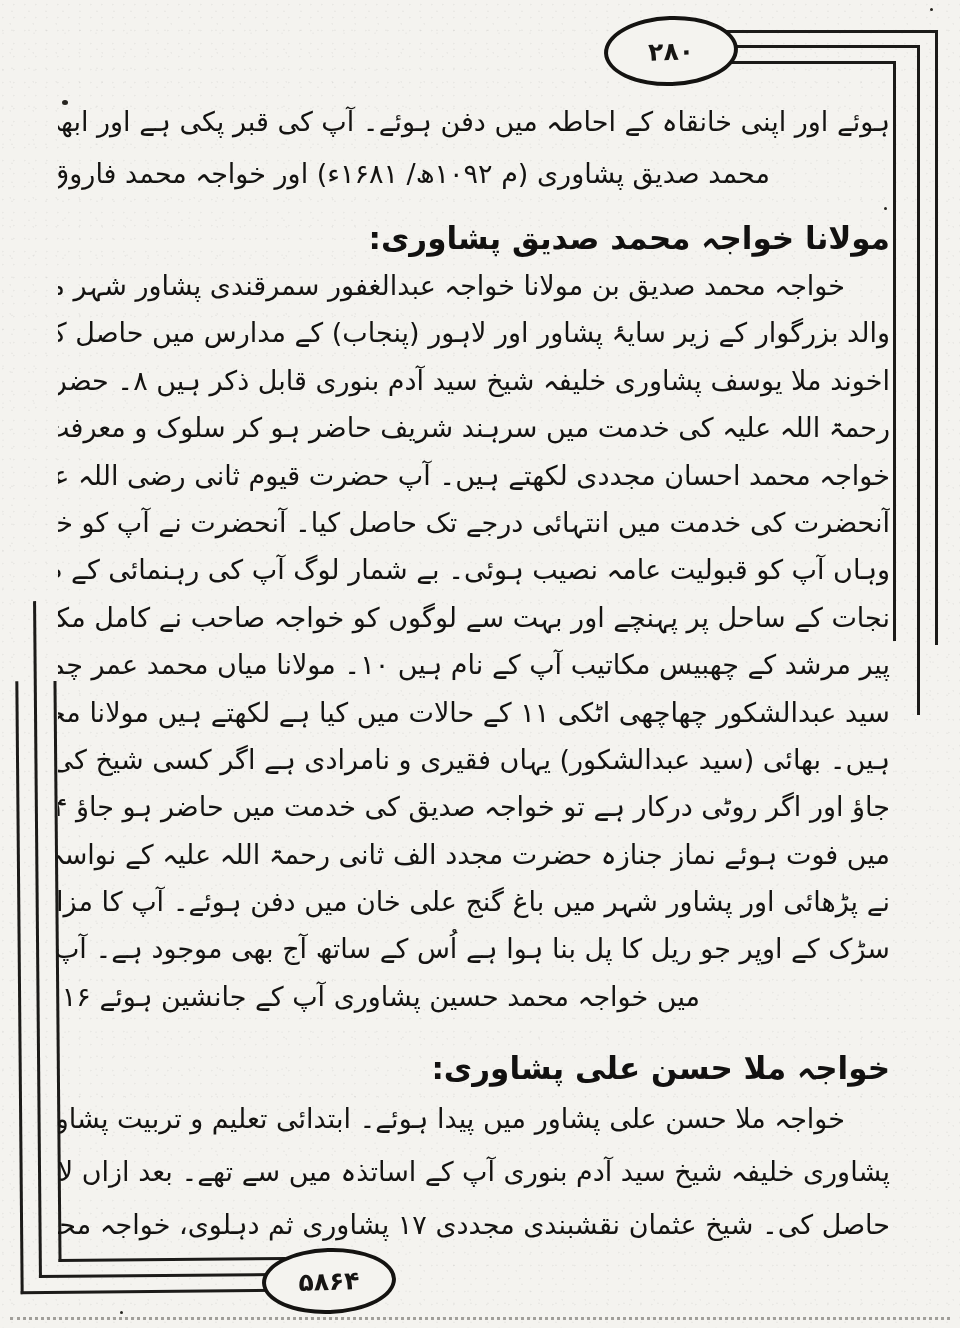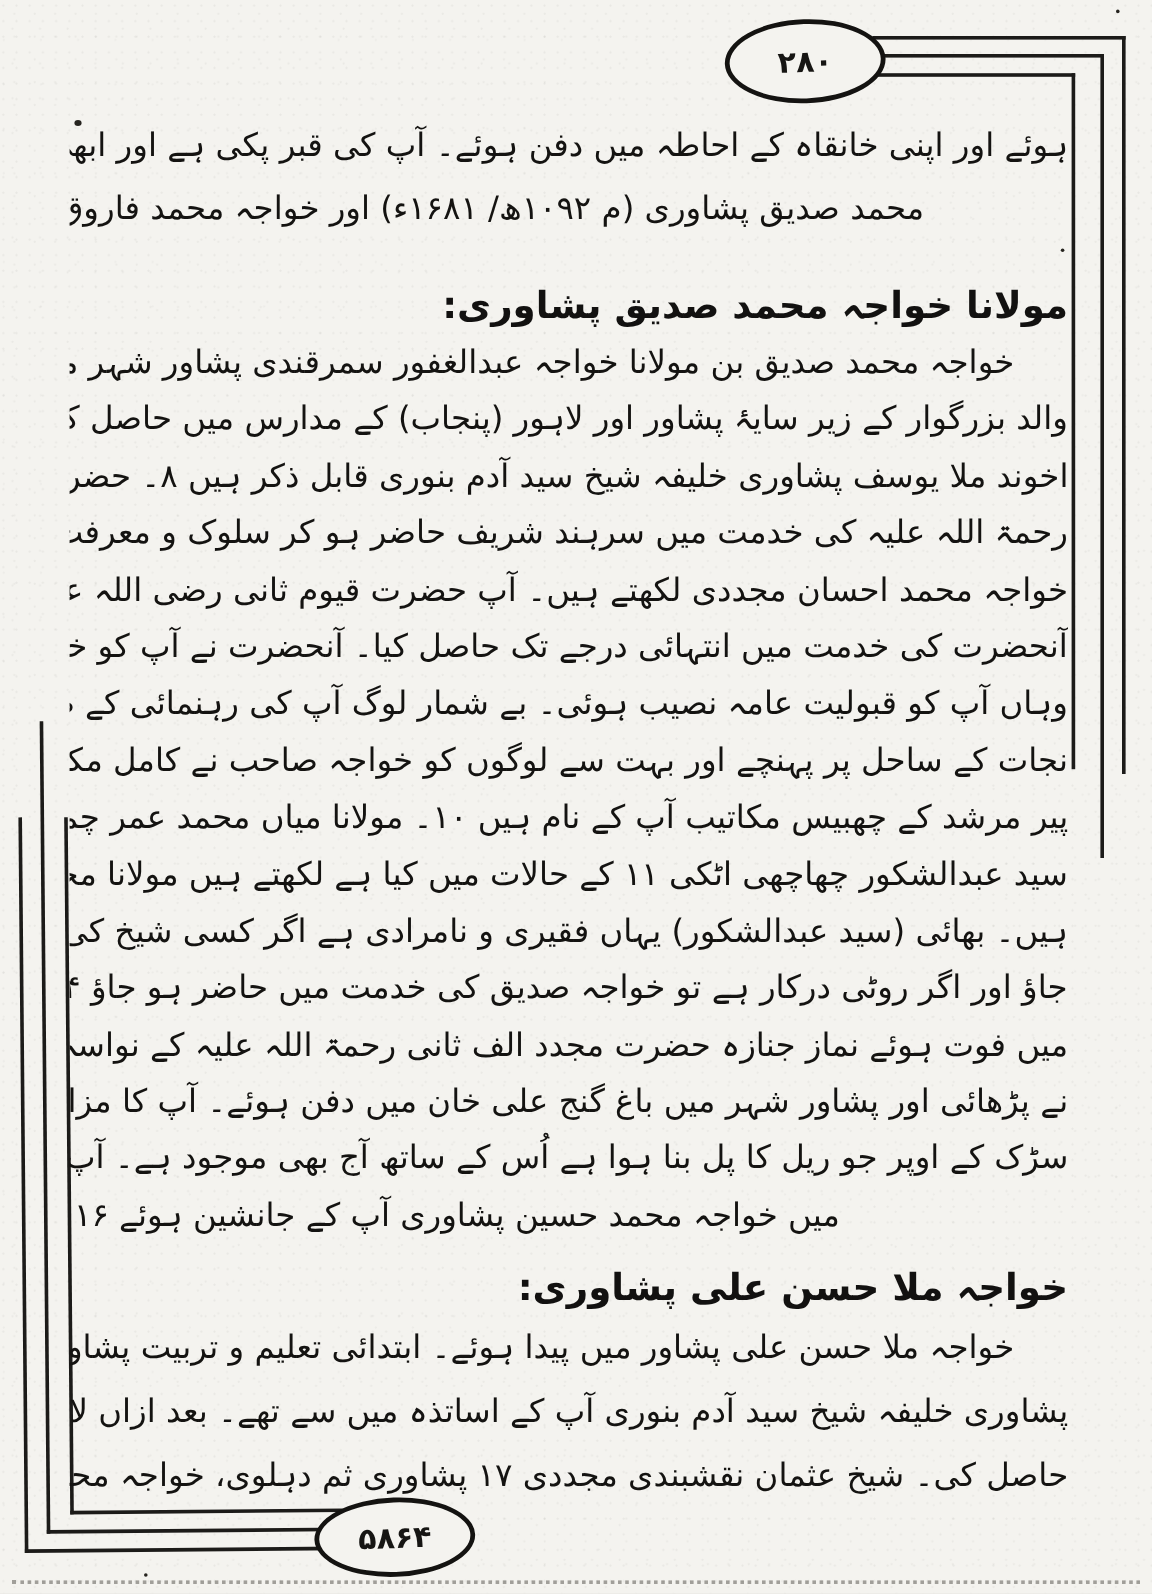--- a/index.html
+++ b/index.html
@@ -45,22 +45,22 @@
   .tline{
     direction:rtl;text-align:right;white-space:nowrap;overflow:hidden;
     font-size:27px;height:47.4px;line-height:47.4px;color:#141311;
   }
   .p1 .tline{height:52px;line-height:52px;}
   .p3 .tline{height:53px;line-height:53px;}
   .heading{
     direction:rtl;text-align:right;white-space:nowrap;overflow:hidden;
     font-size:31px;font-weight:bold;height:48px;line-height:48px;color:#121110;
   }
-  .h1sp{margin-top:31px;}
-  .h2sp{margin-top:12px;}
+  .h1sp{margin-top:14px;}
+  .h2sp{margin-top:24px;}
   .ind45{padding-right:45px;}
   .ind120{padding-right:120px;}
   .ind190{padding-right:190px;}
   
   .speck{position:absolute;background:#26241f;border-radius:50%;}
   .sp1{left:62px;top:100px;width:6px;height:5px;}
   .sp2{left:884px;top:207px;width:3px;height:3px;}
   .sp3{left:120px;top:1311px;width:3px;height:3px;}
   .sp4{left:930px;top:8px;width:3px;height:3px;}
   .bottom-noise{

